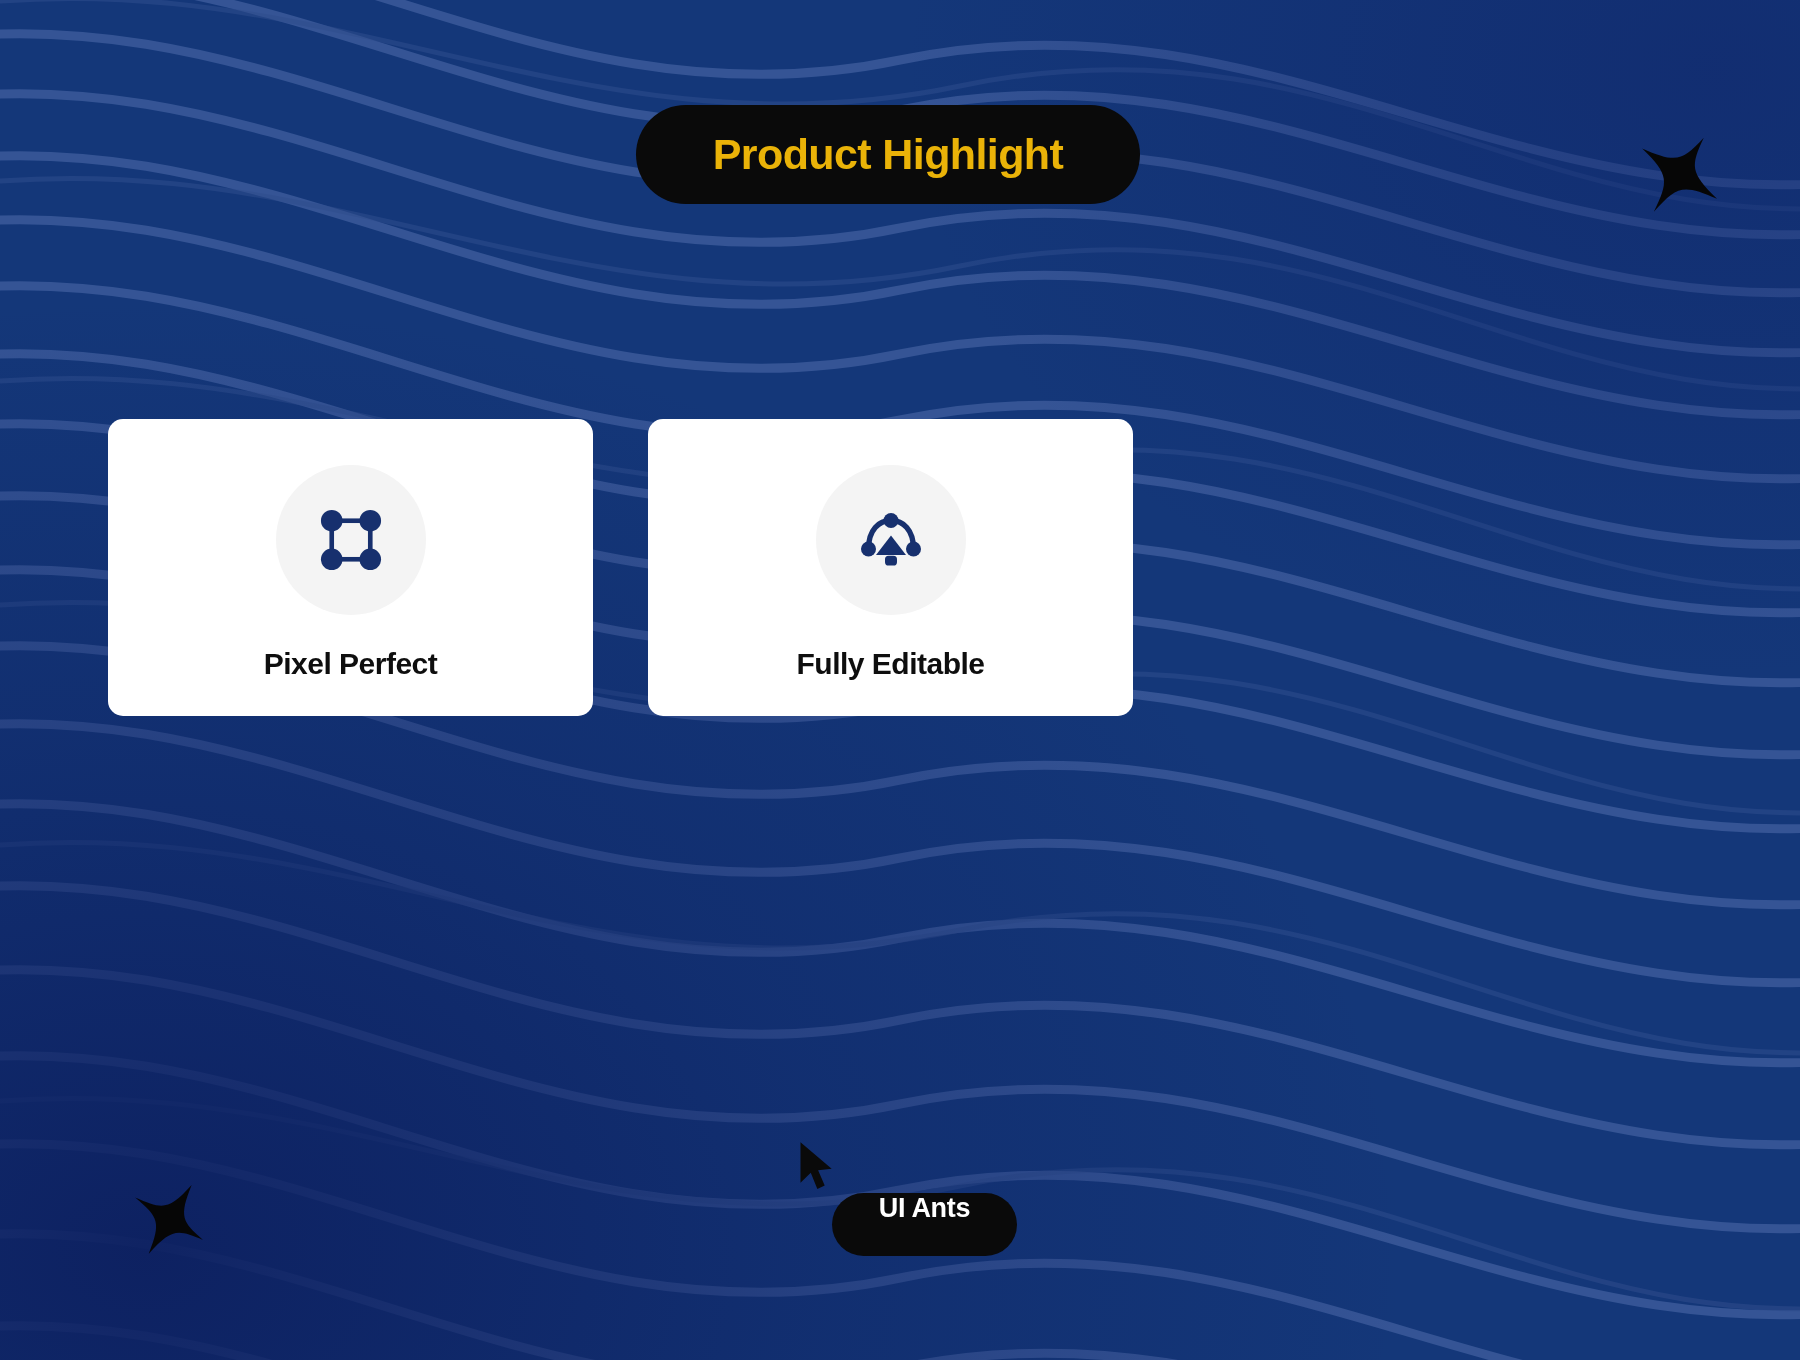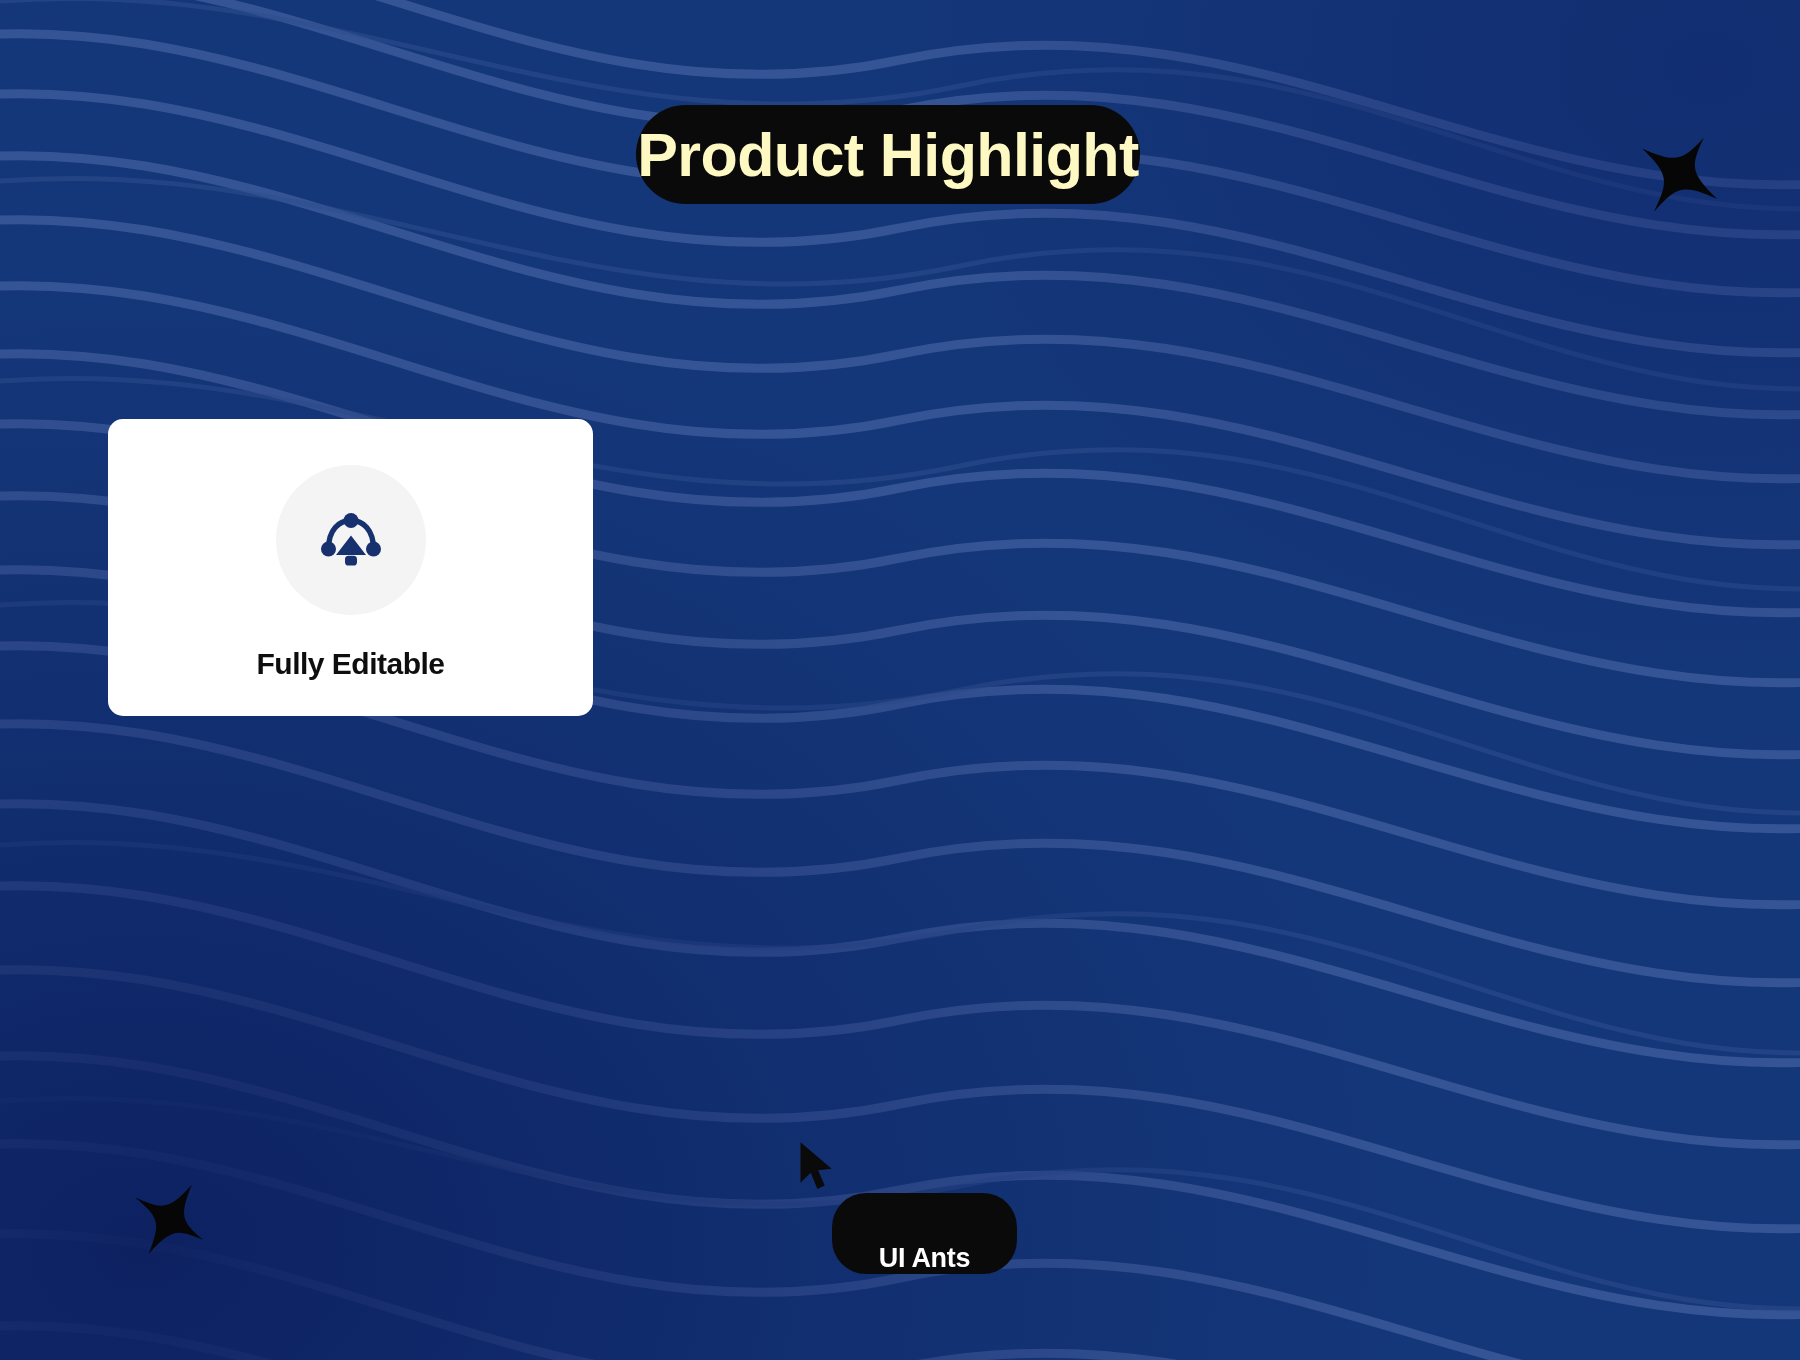--- a/index.html
+++ b/index.html
@@ -21,22 +21,22 @@
   .title-pill {
     position:absolute;
     left:636px; top:105px;
     width:504px; height:99px;
     background:#0a0a0a;
     border-radius:52px;
     display:flex; align-items:center; justify-content:center;
     z-index:6;
   }
   .title-pill span {
-    color:#fef9c3;
-    font-size:61px;
+    color:#eab308;
+    font-size:43px;
     font-weight:700;
     letter-spacing:-0.6px;
     white-space:nowrap;
   }
 
   
   .grid {
     position:absolute;
     left:108px; top:419px;
     width:1565px;
@@ -72,24 +72,24 @@
     color:#0e0e0e;
     letter-spacing:-0.5px;
     white-space:nowrap;
     text-align:center;
   }
 
   
   .brand-pill {
     position:absolute;
     left:832px; top:1193px;
-    width:185px; height:81px;
+    width:185px; height:63px;
     background:#0a0a0a;
     border-radius:34px;
-    display:flex; align-items:flex-end; justify-content:center;
+    display:flex; align-items:flex-start; justify-content:center;
     z-index:7;
   }
   .brand-pill span {
     color:#ffffff;
     font-size:27px;
     font-weight:600;
     letter-spacing:-0.3px;
     white-space:nowrap;
   }
   .cursor {
@@ -161,20 +161,32 @@
 <svg class="sparkle" id="sparkle-bottom-left" width="86" height="86" viewBox="0 0 100 100">
   <path d="M50 2 C 55 34, 58 40, 97 47 C 58 54, 55 60, 50 95 C 45 60, 42 54, 3 47 C 42 40, 45 34, 50 2 Z" fill="#060606" transform="rotate(122 50 50)"></path>
 </svg>
 
 <div class="title-pill">
   <span>Product Highlight</span>
 </div>
 
 <div class="grid">
 
+  <div class="card">
+    <div class="icon-circle">
+      <svg width="74" height="74" viewBox="0 0 48 48">
+        <rect x="11.5" y="11.5" width="25" height="25" fill="none" stroke="#17306e" stroke-width="3"></rect>
+        <circle cx="11.5" cy="11.5" r="7" fill="#17306e"></circle>
+        <circle cx="36.5" cy="11.5" r="7" fill="#17306e"></circle>
+        <circle cx="11.5" cy="36.5" r="7" fill="#17306e"></circle>
+        <circle cx="36.5" cy="36.5" r="7" fill="#17306e"></circle>
+      </svg>
+    </div>
+    <div class="card-label">Pixel Perfect</div>
+  </div>
 
   <div class="card">
     <div class="icon-circle">
       <svg width="72" height="72" viewBox="0 0 48 48">
         <path d="M9 30 C 9 17, 16 11, 24 11 C 32 11, 39 17, 39 30" fill="none" stroke="#17306e" stroke-width="3.6" stroke-linecap="round"></path>
         <circle cx="24" cy="11" r="5" fill="#17306e"></circle>
         <circle cx="9" cy="30" r="5" fill="#17306e"></circle>
         <circle cx="39" cy="30" r="5" fill="#17306e"></circle>
         <path d="M24 21 L 34 34 L 14 34 Z" fill="#17306e"></path>
         <rect x="20" y="34.5" width="8" height="6.5" rx="2.4" fill="#17306e"></rect>

